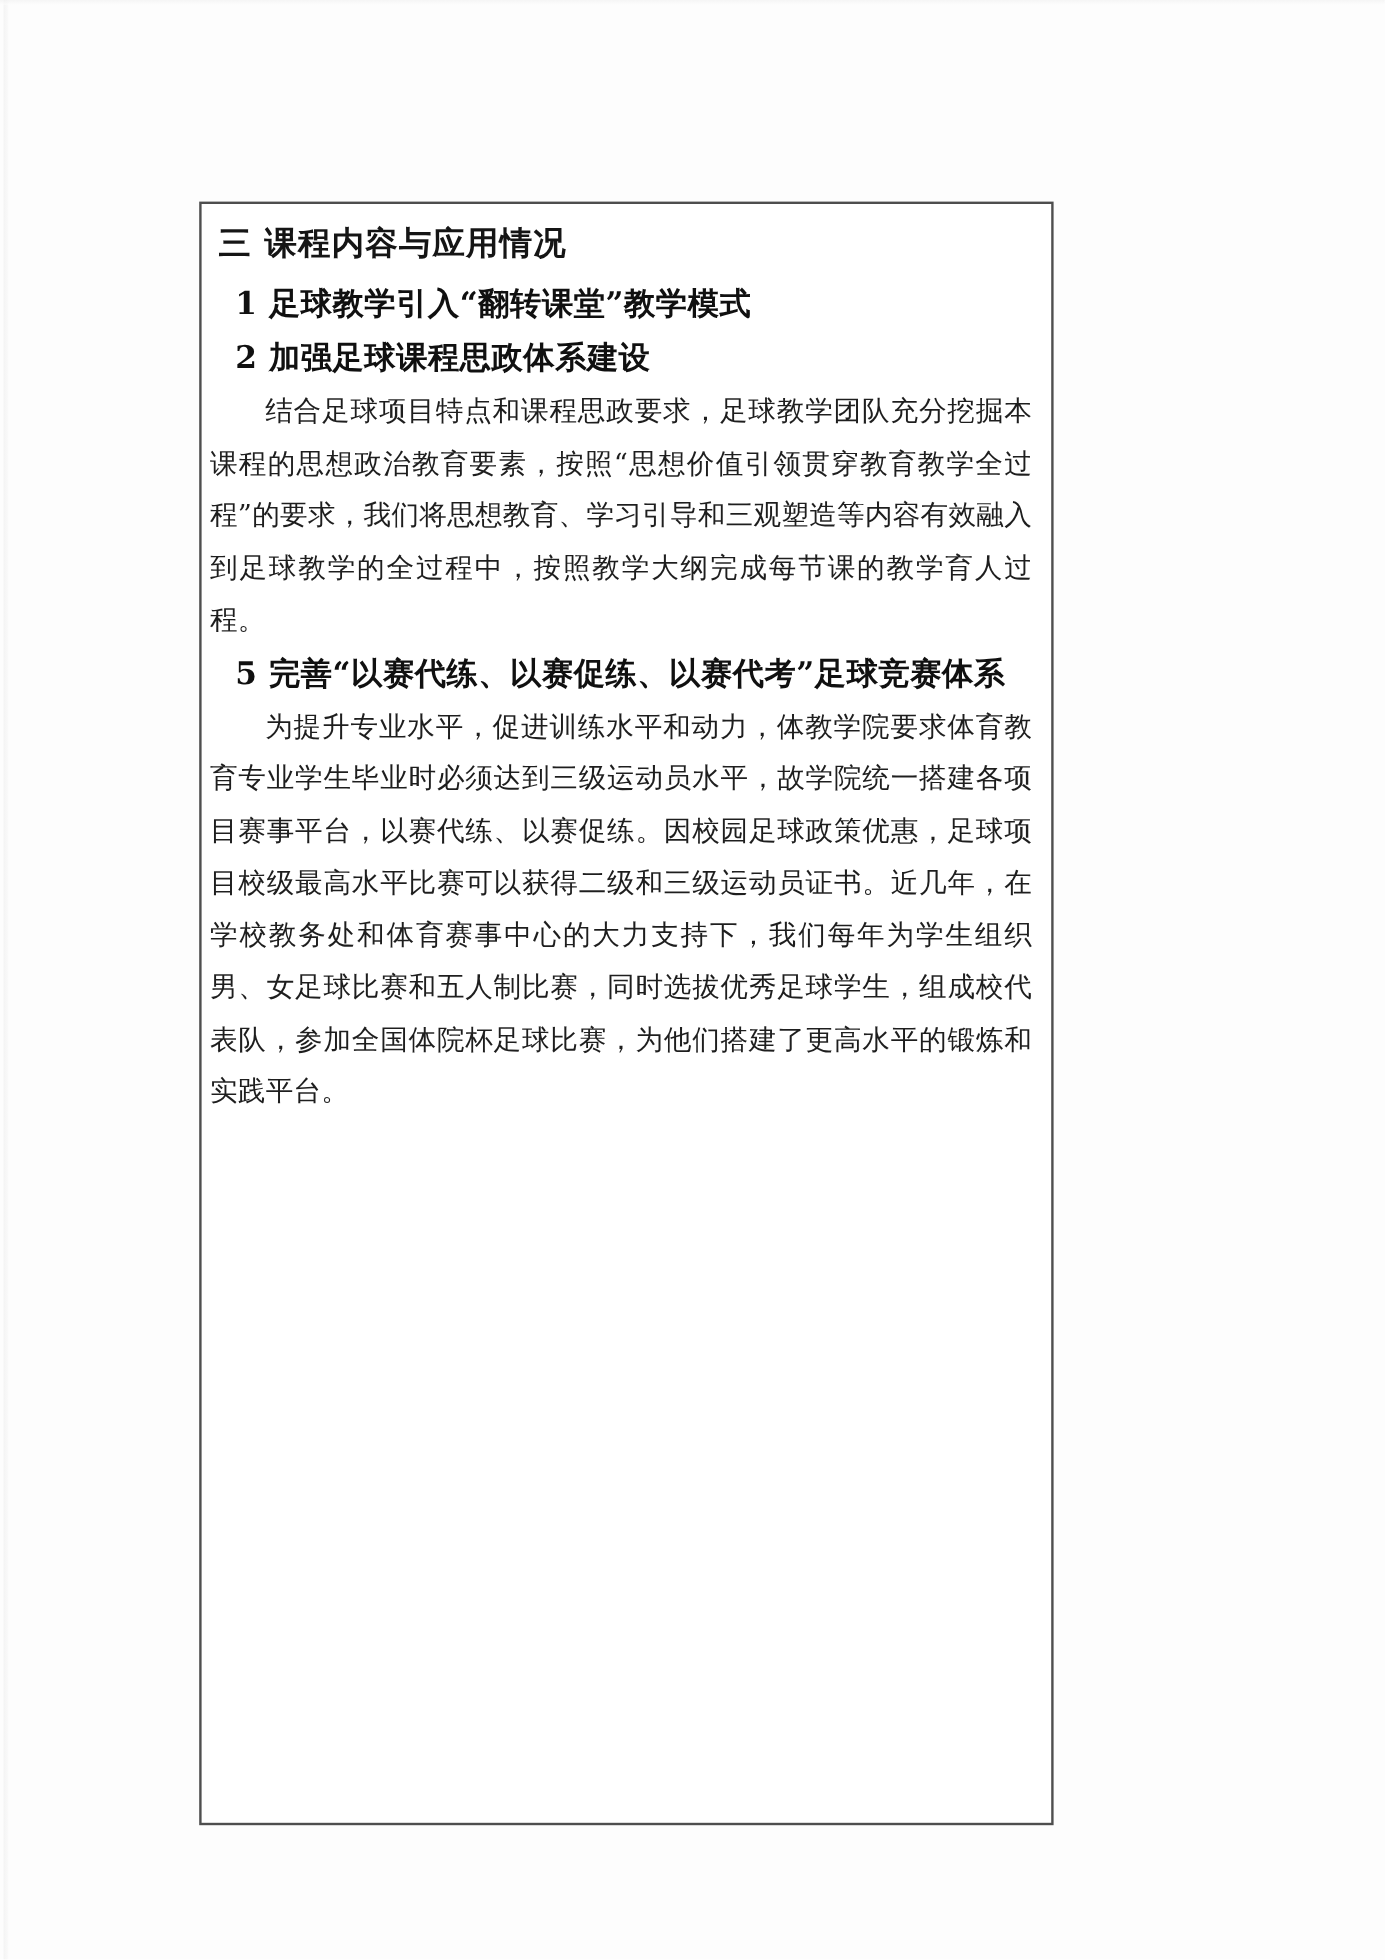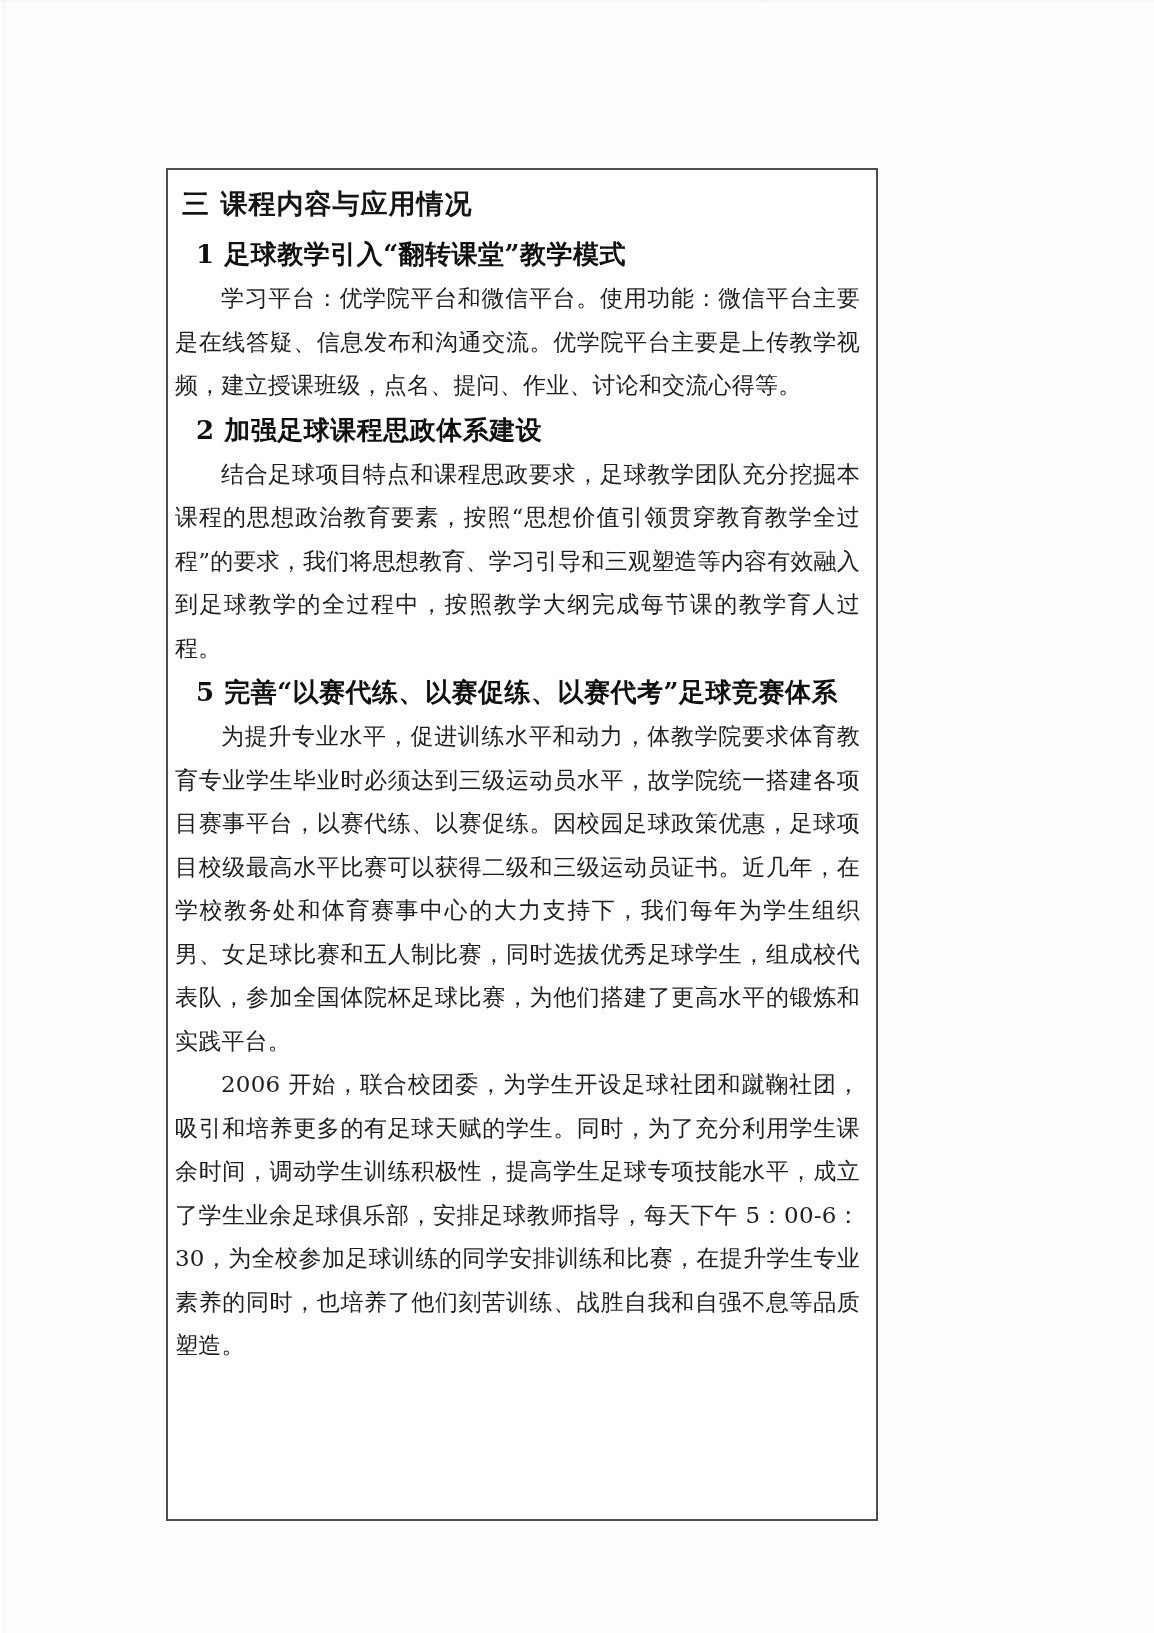--- a/index.html
+++ b/index.html
@@ -80,30 +80,28 @@
 
 <div class="photo-edge-left"></div>
 <div class="photo-edge-top"></div>
 
 <div class="frame">
 
   <h2 class="doc-title">三 课程内容与应用情况</h2>
 
   <section>
     <h3 class="sub-heading">1 足球教学引入“翻转课堂”教学模式</h3>
-    <p class="body-para">学习平台：优学院平台和微信平台。使用功能：微信平台主要是在线答疑、信息发布和沟通交流。优学院平台主要是上传教学视频，建立授课班级，点名、提问、作业、讨论和交流心得等。</p>
   </section>
 
   <section>
     <h3 class="sub-heading">2 加强足球课程思政体系建设</h3>
     <p class="body-para">结合足球项目特点和课程思政要求，足球教学团队充分挖掘本课程的思想政治教育要素，按照“思想价值引领贯穿教育教学全过程”的要求，我们将思想教育、学习引导和三观塑造等内容有效融入到足球教学的全过程中，按照教学大纲完成每节课的教学育人过程。</p>
   </section>
 
   <section>
     <h3 class="sub-heading">5 完善“以赛代练、以赛促练、以赛代考”足球竞赛体系</h3>
     <p class="body-para">为提升专业水平，促进训练水平和动力，体教学院要求体育教育专业学生毕业时必须达到三级运动员水平，故学院统一搭建各项目赛事平台，以赛代练、以赛促练。因校园足球政策优惠，足球项目校级最高水平比赛可以获得二级和三级运动员证书。近几年，在学校教务处和体育赛事中心的大力支持下，我们每年为学生组织男、女足球比赛和五人制比赛，同时选拔优秀足球学生，组成校代表队，参加全国体院杯足球比赛，为他们搭建了更高水平的锻炼和实践平台。</p>
   </section>
 
   <section>
-    <p class="body-para">2006 开始，联合校团委，为学生开设足球社团和蹴鞠社团，吸引和培养更多的有足球天赋的学生。同时，为了充分利用学生课余时间，调动学生训练积极性，提高学生足球专项技能水平，成立了学生业余足球俱乐部，安排足球教师指导，每天下午 5：00-6：30，为全校参加足球训练的同学安排训练和比赛，在提升学生专业素养的同时，也培养了他们刻苦训练、战胜自我和自强不息等品质塑造。</p>
   </section>
 
 </div>
 
 </body></html>

